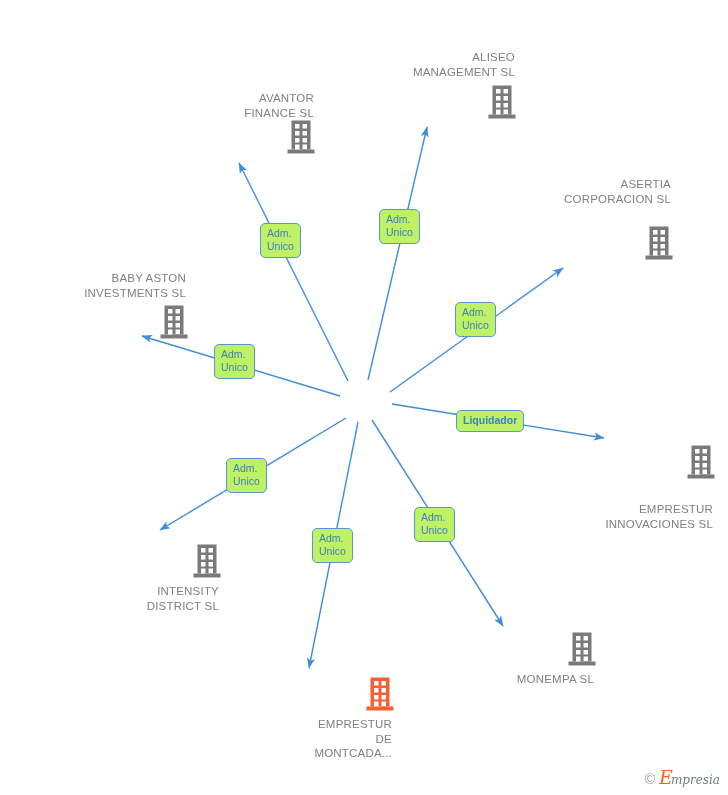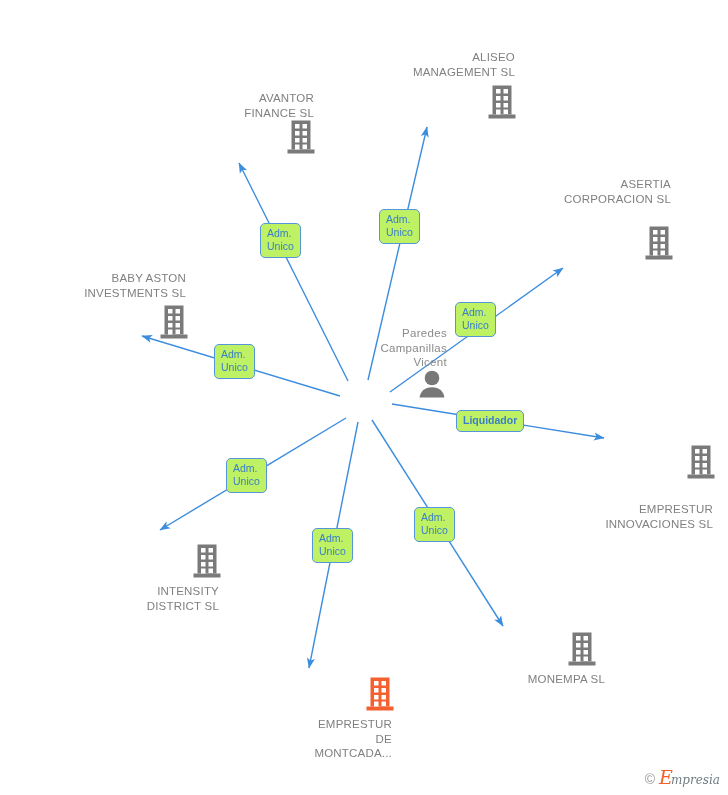--- a/index.html
+++ b/index.html
@@ -225,21 +225,21 @@
             <rect x="8" y="4" width="4.5" height="4.5" fill="#ffffff"></rect>
             <rect x="15.5" y="4" width="4.5" height="4.5" fill="#ffffff"></rect>
             <rect x="8" y="11" width="4.5" height="4.5" fill="#ffffff"></rect>
             <rect x="15.5" y="11" width="4.5" height="4.5" fill="#ffffff"></rect>
             <rect x="8" y="18" width="4.5" height="4.5" fill="#ffffff"></rect>
             <rect x="15.5" y="18" width="4.5" height="4.5" fill="#ffffff"></rect>
             <rect x="8" y="24.5" width="4.5" height="5" fill="#ffffff"></rect>
             <rect x="15.5" y="24.5" width="4.5" height="4.5" fill="#ffffff"></rect>
           </svg></div>
       </div>
-      <div class="node" style="left: 520px; top: 672px;">
+      <div class="node" style="left: 509px; top: 672px;">
         <div class="node-label">MONEMPA SL</div>
       </div>
       <div class="node" style="left: 309px; top: 677px;">
         <div class="icon-wrap"><svg width="28" height="34" viewBox="0 0 28 34">
             <rect x="4.5" y="0.5" width="19" height="29" fill="#f4602f"></rect>
             <rect x="0.5" y="29.5" width="27" height="4" fill="#f4602f"></rect>
             <rect x="8" y="4" width="4.5" height="4.5" fill="#ffffff"></rect>
             <rect x="15.5" y="4" width="4.5" height="4.5" fill="#ffffff"></rect>
             <rect x="8" y="11" width="4.5" height="4.5" fill="#ffffff"></rect>
             <rect x="15.5" y="11" width="4.5" height="4.5" fill="#ffffff"></rect>
@@ -266,30 +266,19 @@
 Unico</div>
       <div class="edge-label" style="left: 456px; top: 410px; font-weight: bold;">Liquidador</div>
       <div class="edge-label" style="left: 226px; top: 458px;">Adm.
 Unico</div>
       <div class="edge-label" style="left: 312px; top: 528px;">Adm.
 Unico</div>
       <div class="edge-label" style="left: 414px; top: 507px;">Adm.
 Unico</div>
     </div>
 
-  <div class="node" id="center-node" style="left:362px; top:326px;">
-    <div class="node-label person">Paredes
-Campanillas
-Vicent</div>
-    <div class="icon-wrap">
-      <svg width="30" height="28" viewBox="0 0 30 28" aria-hidden="true">
-        <circle cx="15" cy="8" r="7.3" fill="#787878"></circle>
-        <path d="M15 17.2 C7.6 17.2 3.2 21.4 2.6 27.6 L27.4 27.6 C26.8 21.4 22.4 17.2 15 17.2 Z" fill="#787878"></path>
-      </svg>
-    </div>
-  </div>
 
   <div class="watermark">
     <span class="wm-c">©</span>
     <span><span class="wm-e">E</span><span class="wm-rest">mpresia</span></span>
   </div>
 
 </div>
 
 </body></html>

